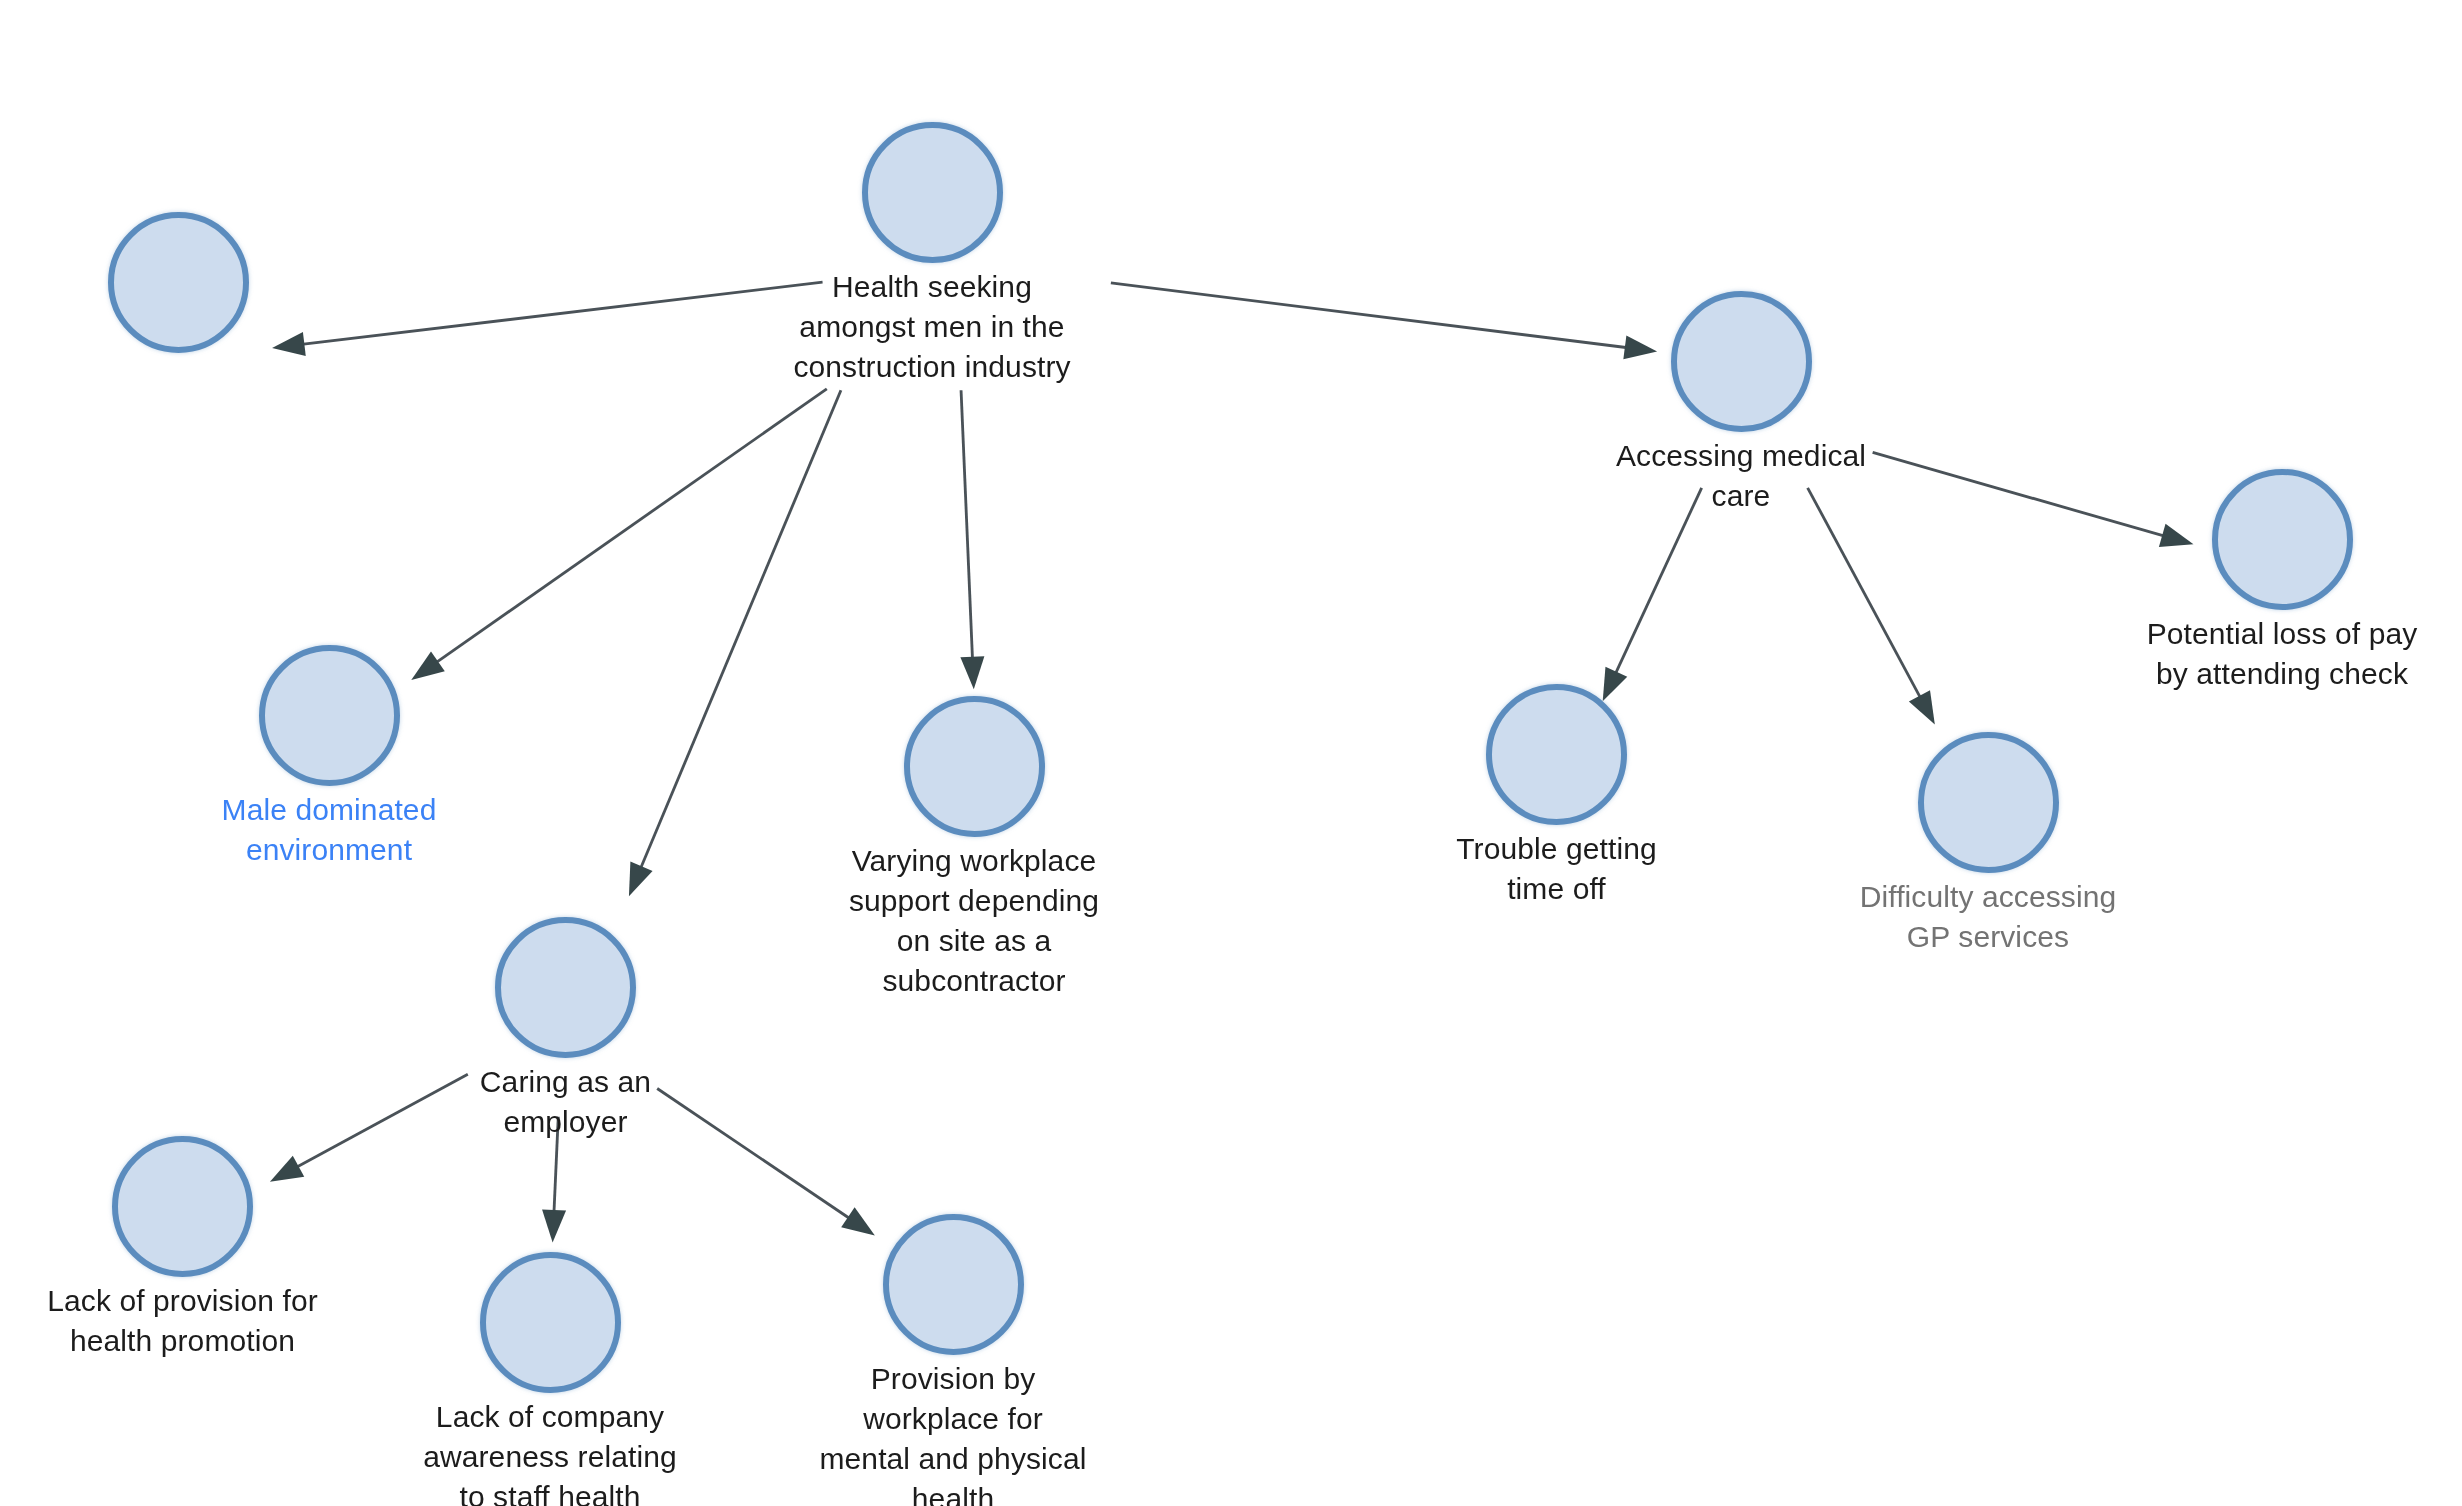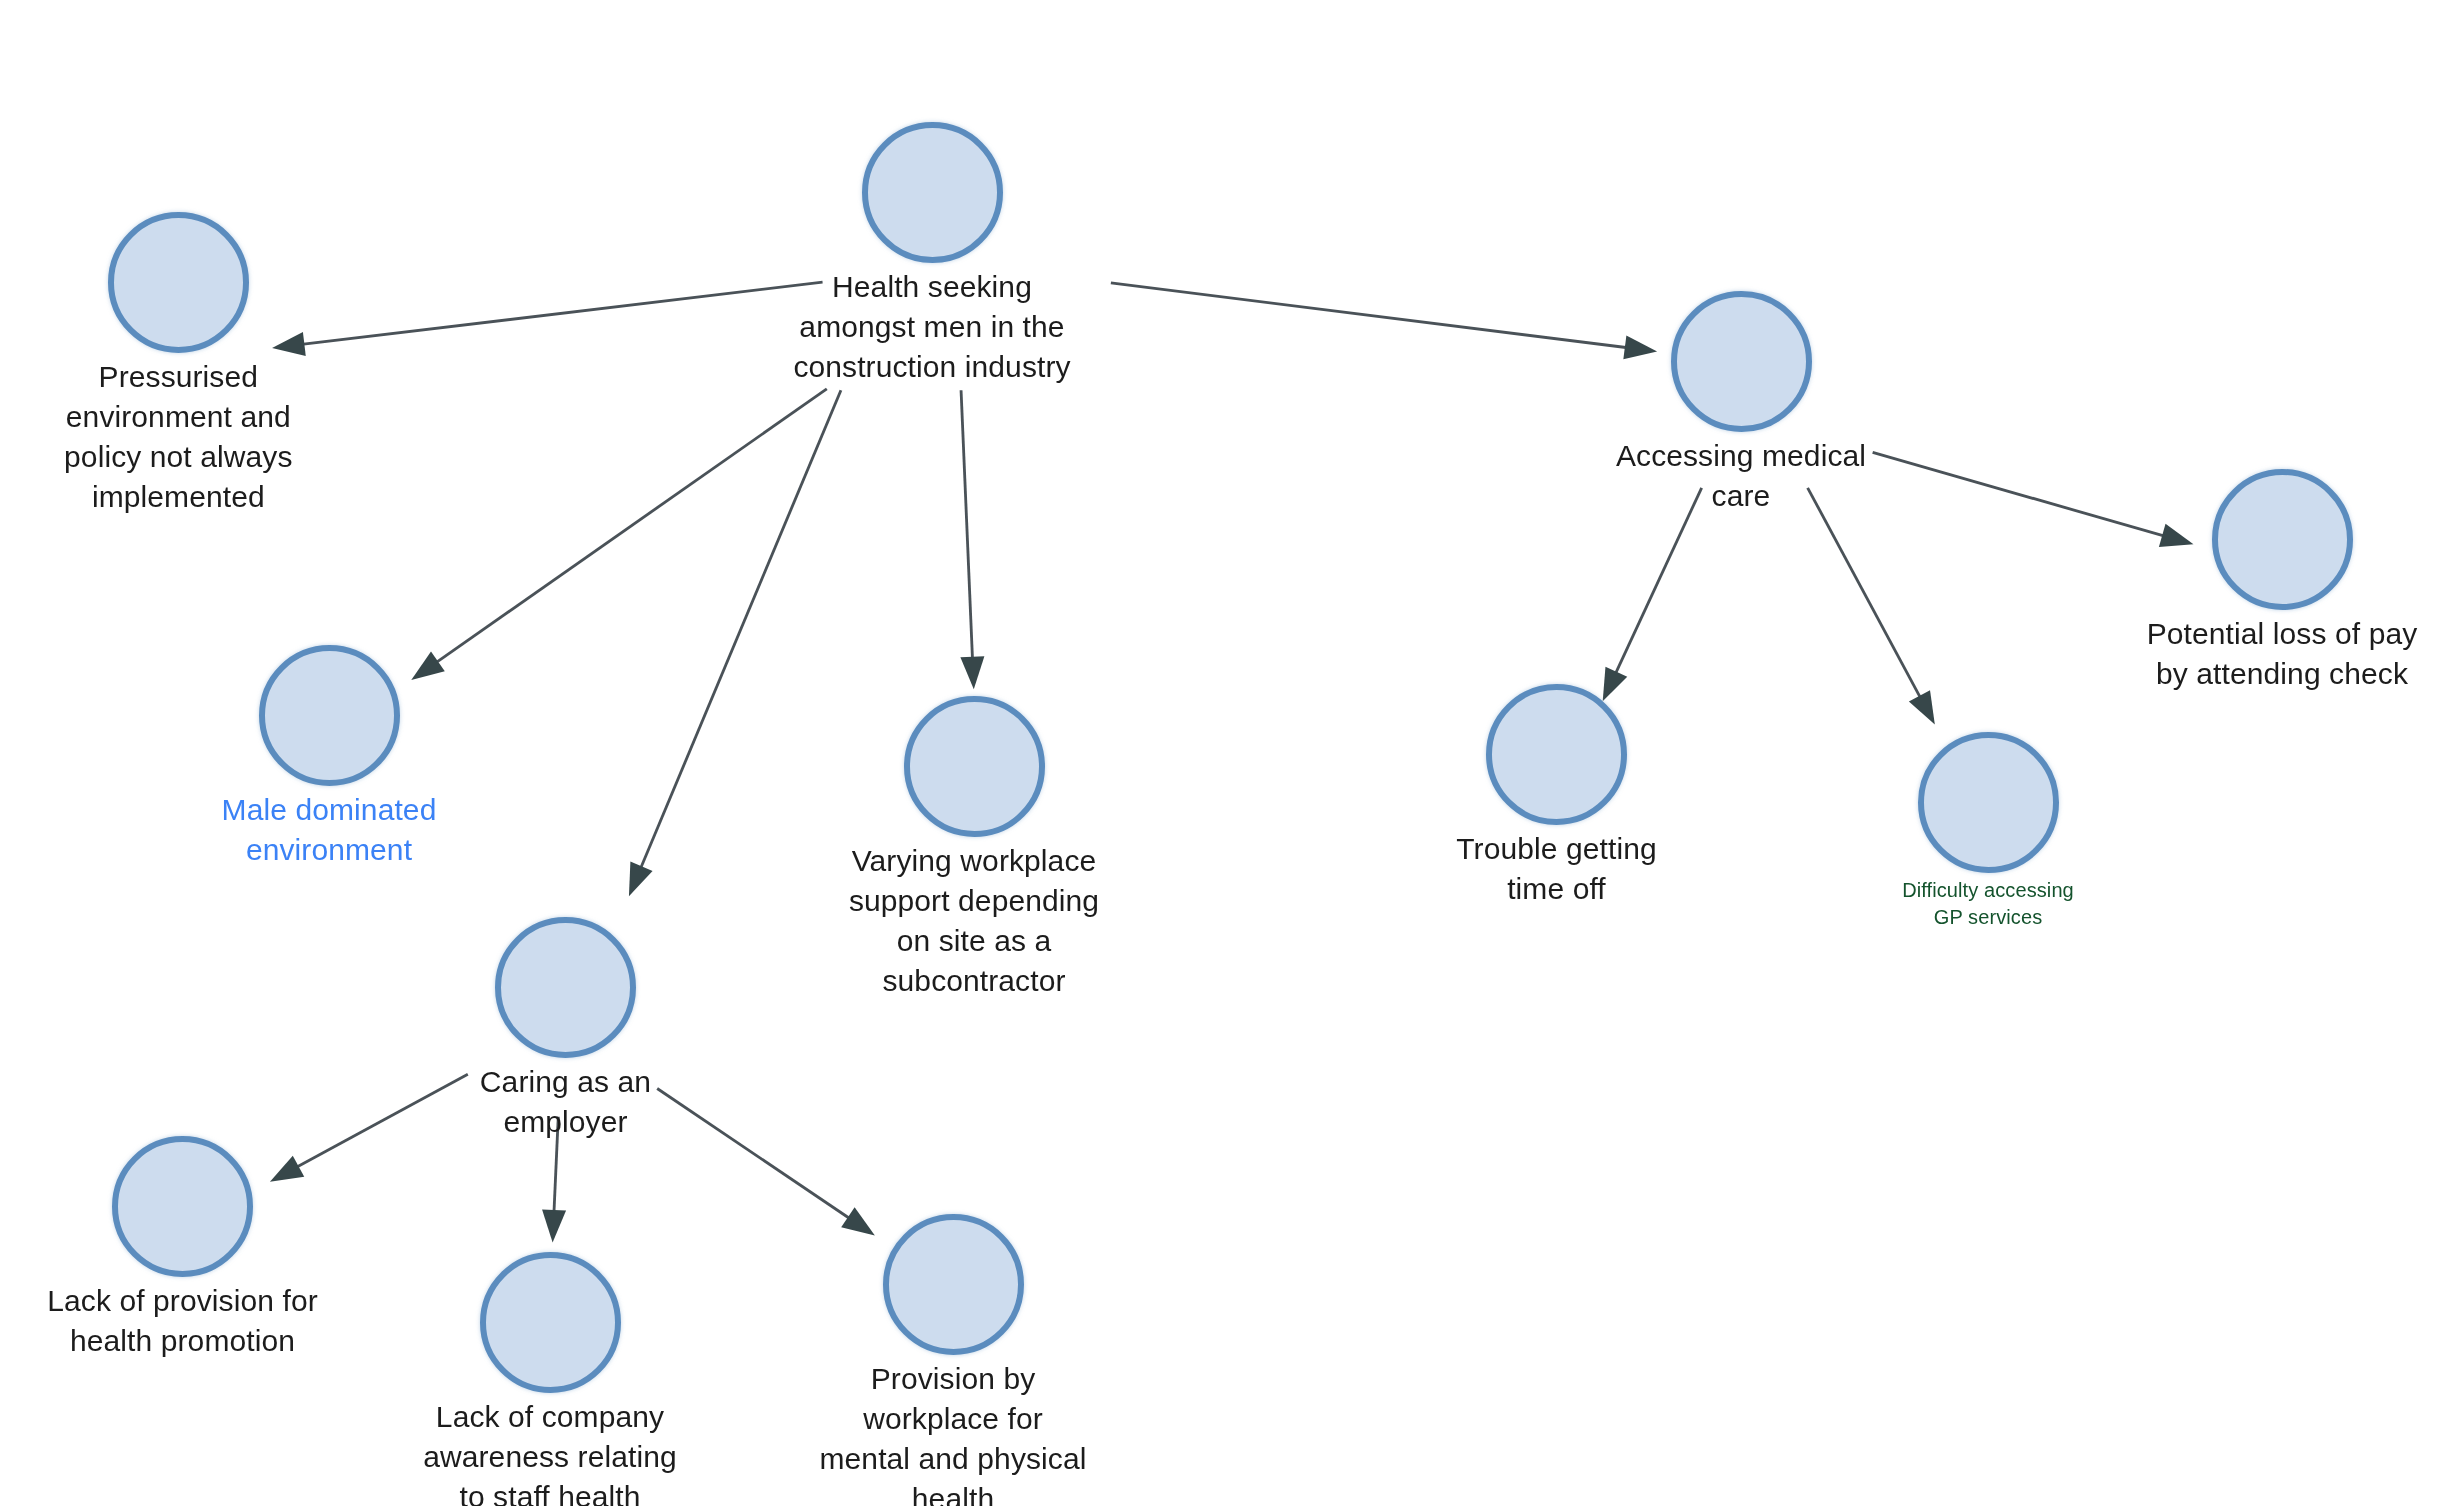--- a/index.html
+++ b/index.html
@@ -101,24 +101,20 @@
 
   <div id="node-layer">
       <div class="node" style="left: 713px; top: 122px; width: 438px;">
         <div class="node-circle" style="width: 141px; height: 141px; background: rgb(205, 220, 238); border-color: rgb(91, 140, 190);"></div>
         <div class="node-label" style="font-size: 30px; color: rgb(28, 28, 28);">Health seeking
 amongst men in the
 construction industry</div>
       </div>
       <div class="node" style="left: -5.7px; top: 212px; width: 368px;">
         <div class="node-circle" style="width: 141px; height: 141px; background: rgb(205, 220, 238); border-color: rgb(91, 140, 190);"></div>
-        <div class="node-label" style="font-size: 30px; color: rgb(28, 28, 28);">Pressurised
-environment and
-policy not always
-implemented</div>
       </div>
       <div class="node" style="left: 145px; top: 645px; width: 368px;">
         <div class="node-circle" style="width: 141px; height: 141px; background: rgb(205, 220, 238); border-color: rgb(91, 140, 190);"></div>
         <div class="node-label" style="font-size: 30px; color: #3b82f6;">Male dominated
 environment</div>
       </div>
       <div class="node" style="left: 396px; top: 917px; width: 339px; justify-content: center;">
         <div class="node-circle" style="width: 141px; height: 141px; background: rgb(205, 220, 238); border-color: rgb(91, 140, 190);"></div>
         <div class="node-label" style="font-size: 30px; color: rgb(28, 28, 28);">Caring as an
 employer</div>
@@ -153,21 +149,21 @@
         <div class="node-label" style="font-size: 30px; color: rgb(28, 28, 28);">Accessing medical
 care</div>
       </div>
       <div class="node" style="left: 1380px; top: 684px; width: 353px;">
         <div class="node-circle" style="width: 141px; height: 141px; background: rgb(205, 220, 238); border-color: rgb(91, 140, 190);"></div>
         <div class="node-label" style="font-size: 30px; color: rgb(28, 28, 28);">Trouble getting
 time off</div>
       </div>
       <div class="node" style="left: 1790px; top: 732px; width: 396px;">
         <div class="node-circle" style="width: 141px; height: 141px; background: rgb(205, 220, 238); border-color: rgb(91, 140, 190);"></div>
-        <div class="node-label" style="font-size: 20px; color: #14532d;">Difficulty accessing
+        <div class="node-label" style="font-size: 30px; color: #737373;">Difficulty accessing
 GP services</div>
       </div>
       <div class="node" style="left: 2077px; top: 469px; width: 410px;">
         <div class="node-circle" style="width: 141px; height: 141px; background: rgb(205, 220, 238); border-color: rgb(91, 140, 190);"></div>
         <div class="node-label" style="font-size: 30px; color: rgb(28, 28, 28);">Potential loss of pay
 by attending check</div>
       </div>
     </div>
 
 </div>

